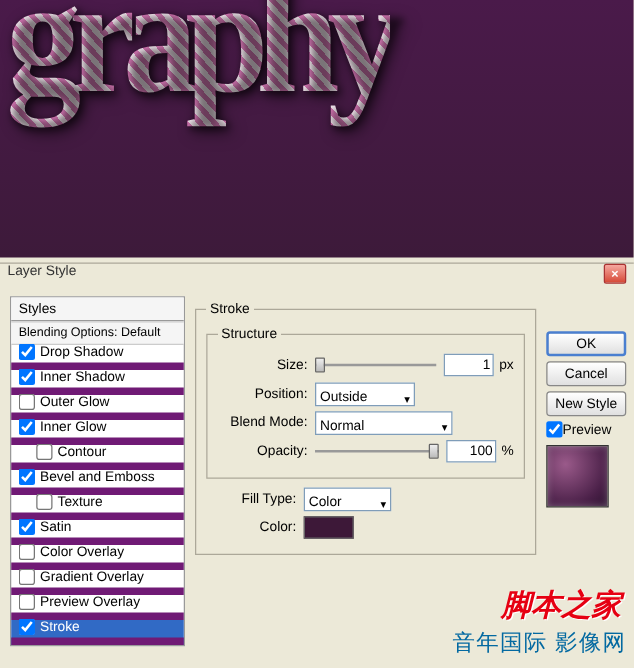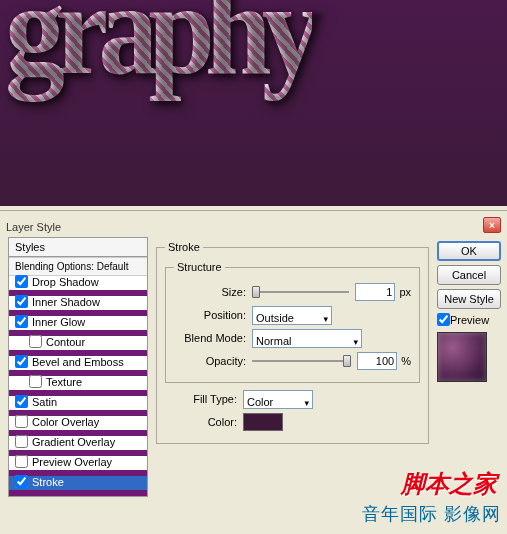--- a/index.html
+++ b/index.html
@@ -1,21 +1,21 @@
 <!DOCTYPE html>
 <html><head>
 <meta charset="utf-8">
 <style>
 * { box-sizing: border-box; margin: 0; padding: 0; }
 body { font-family: Tahoma, Arial, sans-serif; font-size: 11px; width: 507px; height: 534px; overflow: hidden; background: #ece9d8; }
 .preview { width: 507px; height: 206px; background: linear-gradient(180deg, #4a1a4a, #3d1a3a); position: relative; overflow: hidden; }
 .script-text { position: absolute; font-family: cursive; font-size: 120px; font-weight: bold; color: #d47fb8; left: 5px; top: -40px; transform: scale(1,1.1); text-shadow: 2px 2px 6px rgba(0,0,0,0.5); }
 .rope { font-family: 'Comic Sans MS', cursive; letter-spacing: -10px; background: repeating-linear-gradient(45deg, #d678b5 0px, #d678b5 4px, #f5e8f0 4px, #f5e8f0 8px); -webkit-background-clip: text; background-clip: text; color: transparent; filter: drop-shadow(3px 3px 5px rgba(0,0,0,0.6)); }
 .dialog { position: absolute; top: 210px; left: 0; width: 507px; height: 324px; background: #ece9d8; border-top: 1px solid #aca899; }
-.titlebar { height: 22px; display: flex; align-items: flex-end; padding: 0 6px; font-size: 11px; color: #333; gap: 47px; }
+.titlebar { height: 22px; display: flex; align-items: flex-start; padding: 0 6px; font-size: 11px; color: #333; gap: 47px; }
 .close-btn { margin-left: auto; width: 18px; height: 16px; background: linear-gradient(180deg, #f5a89f, #d64937); border: 1px solid #a33; border-radius: 2px; display: flex; align-items: center; justify-content: center; color: white; font-weight: bold; font-size: 10px; }
 .body { display: flex; padding: 4px 0 0 8px; }
 .styles-panel { width: 140px; border: 1px solid #999; background: white; }
 .styles-header { border-bottom: 1px solid #999; padding: 3px 6px; background: #f5f5f5; }
 .styles-sub { border-top: 1px solid #ccc; border-bottom: 1px solid #ccc; padding: 3px 6px; background: #f5f5f5; font-size: 10px; }
 .style-item { display: flex; align-items: flex-end; padding: 2px 6px; border-bottom: 6px solid #701a75; height: 20px; }
 .style-item input { margin-right: 4px; }
 .style-item.selected { background: #316ac5; color: white; }
 .style-item.indent { padding-left: 20px; }
 .content { flex: 1; padding: 4px 8px; }
@@ -27,21 +27,21 @@
 .slider { flex: 1; height: 18px; position: relative; margin-right: 6px; }
 .slider-track { position: absolute; top: 8px; left: 0; right: 0; height: 2px; background: #999; }
 .slider-thumb { position: absolute; top: 3px; width: 8px; height: 12px; background: linear-gradient(180deg,#eee,#bbb); border: 1px solid #666; border-radius: 1px; }
 .num-input { width: 40px; height: 18px; border: 1px solid #7f9db9; background: white; text-align: right; padding-right: 2px; font-size: 11px; }
 .unit { margin-left: 4px; font-size: 11px; }
 .dropdown { display: inline-flex; align-items: flex-end; border: 1px solid #7f9db9; background: white; height: 19px; padding: 0 3px; min-width: 70px; position: relative; }
 .dropdown::after { content: '▾'; margin-left: auto; font-size: 9px; }
 .swatch { width: 40px; height: 18px; background: #3d1838; border: 1px solid #666; display: inline-block; }
 .right { width: 70px; padding: 4px 4px 0 0; }
 .btn { width: 64px; height: 20px; margin-bottom: 4px; background: linear-gradient(180deg,#fff,#e0e0e0); border: 1px solid #888; border-radius: 3px; font-size: 11px; display: flex; align-items: center; justify-content: center; }
-.btn.primary { border: 2px solid #4a7fd0; }
+.btn.primary { border: 2px solid #4a7fd0; margin-top: 24px; }
 .prev-cb { display: flex; align-items: center; margin: 4px 0; font-size: 11px; }
 .prev-swatch { width: 50px; height: 50px; margin-top: 6px; background: radial-gradient(ellipse at 30% 30%, #9a5a8a, #4a2048 70%, #2d1330); border: 1px solid #333; box-shadow: inset 0 0 6px rgba(255,255,255,0.3); }
 .wm1 { position: absolute; right: 10px; bottom: 34px; font-family: "SimHei", sans-serif; font-size: 24px; color: #e60012; font-weight: bold; font-style: italic; text-shadow: 1px 1px 0 #fff; }
 .wm2 { position: absolute; right: 6px; bottom: 8px; font-size: 18px; color: #0369a1; letter-spacing: 1px; }
 </style>
 </head>
 <body>
 
 <div class="preview">
   <div class="script-text rope">graphy</div>
@@ -57,20 +57,24 @@
       <div class="styles-header">Styles</div>
       <div class="styles-sub">Blending Options: Default</div>
       <div id="style-items">
           <div class="style-item">
             <input type="checkbox" checked="" style="">
             <span>Drop Shadow</span>
           </div>
           <div class="style-item">
             <input type="checkbox" checked="" style="">
             <span>Inner Shadow</span>
+          </div>
+          <div class="style-item">
+            <input type="checkbox" style="">
+            <span>Outer Glow</span>
           </div>
           <div class="style-item">
             <input type="checkbox" checked="" style="">
             <span>Inner Glow</span>
           </div>
           <div class="style-item indent">
             <input type="checkbox" style="">
             <span>Contour</span>
           </div>
           <div class="style-item">

